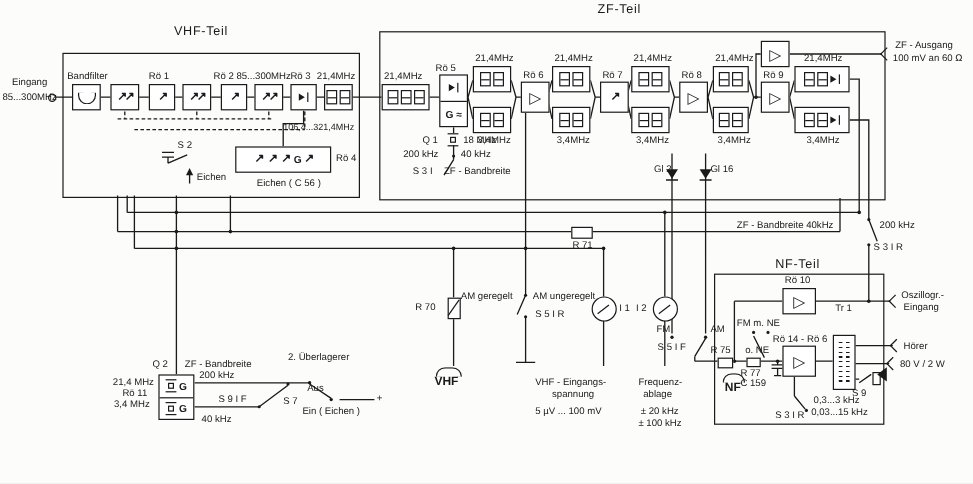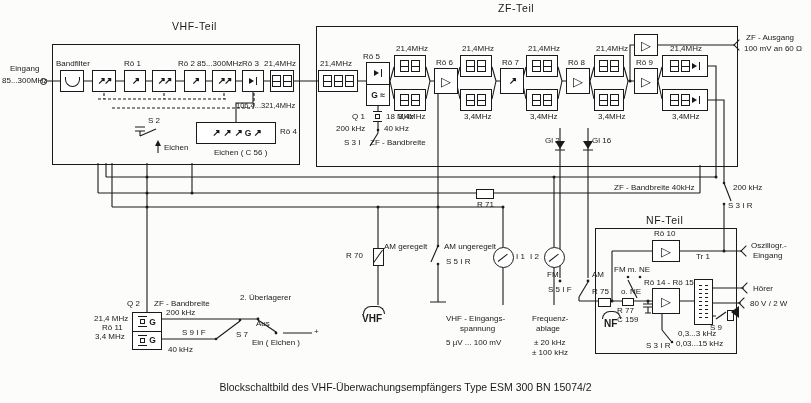--- a/index.html
+++ b/index.html
@@ -105,21 +105,21 @@
         <circle cx="640" cy="277" r="1.3"></circle>
       <circle cx="258" cy="319" r="1.4"></circle>
         <circle cx="276" cy="333" r="1.4"></circle>
       <circle cx="240" cy="320" r="1.3"></circle>
         <circle cx="216" cy="339" r="1.3"></circle>
       <circle cx="672" cy="342" r="1.3"></circle>
         <circle cx="378" cy="130" r="1.3"></circle>
     </g>
   </svg>
 
-  <div class="sec-title" style="left:172px;top:20px">VHF-Teil</div>
+  <div class="sec-title" style="left:145px;top:20px">VHF-Teil</div>
   <div class="sec-title" style="left:498px;top:2px">ZF-Teil</div>
   <div class="sec-title" style="left:646px;top:214px">NF-Teil</div>
   <div class="box" style="left:52px;top:44px;width:246px;height:119px"></div>
   <div class="box" style="left:316px;top:26px;width:420px;height:139px"></div>
   <div class="box" style="left:595px;top:228px;width:140px;height:124px"></div>
 
   <span class="node" style="left:40px;top:78px"></span>
   <div class="lbl" style="left:10px;top:64px">Eingang</div>
   <div class="lbl" style="left:2px;top:76px">85...300MHz</div>
 
@@ -324,21 +324,21 @@
   <div class="lbl" style="left:753px;top:251px">Eingang</div>
 
   <div class="lbl" style="left:614px;top:265px">FM m. NE</div>
   <div class="lbl" style="left:621px;top:287px">o. NE</div>
   <div class="rres" style="left:598px;top:298px;width:11px;height:7px"></div>
   <div class="lbl" style="left:592px;top:287px">R 75</div>
   <div class="rres" style="left:622px;top:298px;width:10px;height:6px"></div>
   <div class="lbl" style="left:617px;top:306px">R 77</div>
   <div class="lbl" style="left:617px;top:315px">C 159</div>
 
-  <div class="lbl" style="left:644px;top:278px">Rö 14 - Rö 15</div>
+  <div class="lbl" style="left:644px;top:278px">Rö 14 - Rö 6</div>
   <div class="blk" style="left:652px;top:288px;width:28px;height:26px">
       <span class="amp">▷</span>
     </div>
   <div class="lbl" style="left:646px;top:341px">S 3 I R</div>
 
   <div class="lbl" style="left:696px;top:252px">Tr 1</div>
   <div class="tr1" style="left:694px;top:279px">
       <span class="wind"></span>
       <span class="wind"></span>
     </div>
@@ -373,14 +373,13 @@
         <span class="oscg">G</span>
       </div>
   </div>
   <div class="lbl" style="left:182px;top:328px">S 9 I F</div>
   <div class="lbl" style="left:240px;top:293px">2. Überlagerer</div>
   <div class="lbl" style="left:256px;top:319px">Aus</div>
   <div class="lbl" style="left:236px;top:330px">S 7</div>
   <div class="lbl" style="left:252px;top:338px">Ein ( Eichen )</div>
   <div class="lbl" style="left:314px;top:327px">+</div>
 
-  <div class="caption">Blockschaltbild des VHF-Überwachungsempfängers Type ESM 300   BN 15074/2</div>
 </div>
 
 </body></html>

